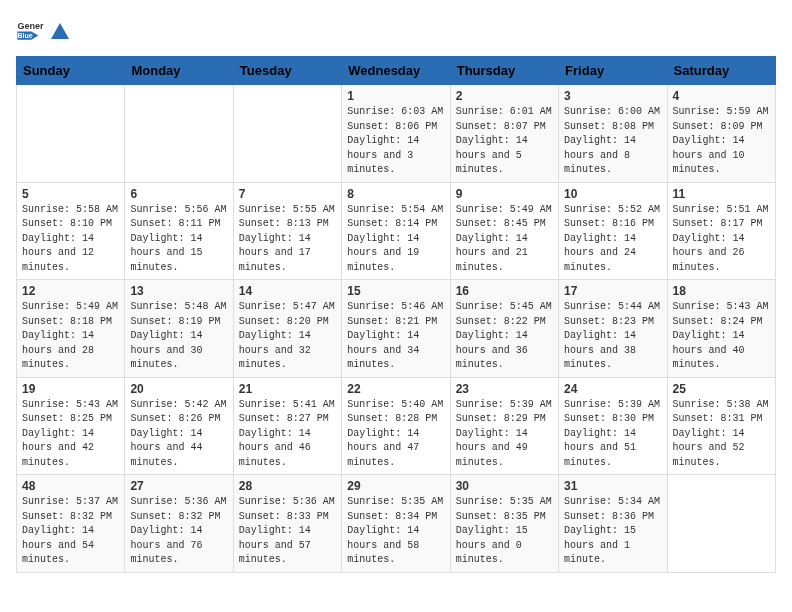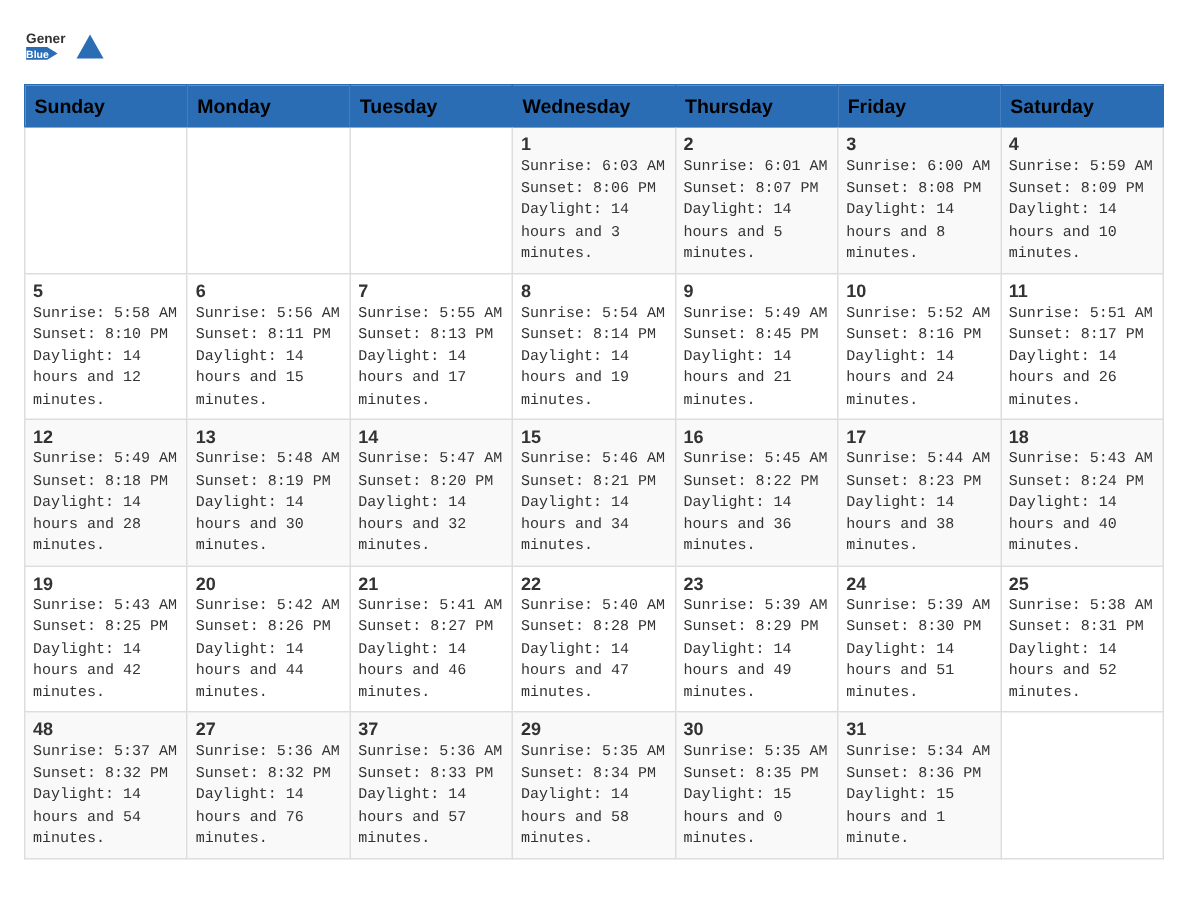--- a/index.html
+++ b/index.html
@@ -341,21 +341,21 @@
         </td>
         <td>
           <div class="day-number">27</div>
           <div class="day-info">
             <div>Sunrise: 5:36 AM</div>
             <div>Sunset: 8:32 PM</div>
             <div>Daylight: 14 hours and 76 minutes.</div>
           </div>
         </td>
         <td>
-          <div class="day-number">37</div>
+          <div class="day-number">28</div>
           <div class="day-info">
             <div>Sunrise: 5:36 AM</div>
             <div>Sunset: 8:33 PM</div>
             <div>Daylight: 14 hours and 57 minutes.</div>
           </div>
         </td>
         <td>
           <div class="day-number">29</div>
           <div class="day-info">
             <div>Sunrise: 5:35 AM</div>

